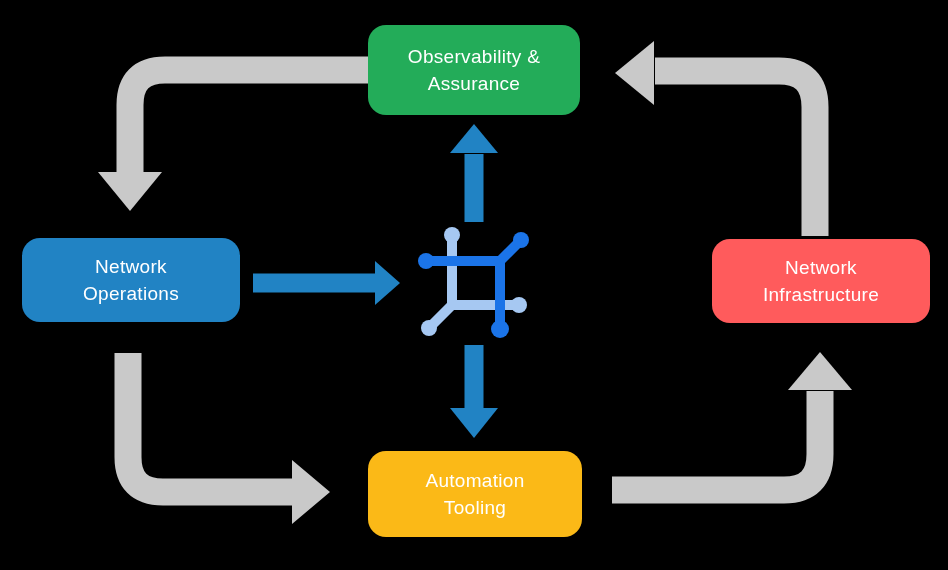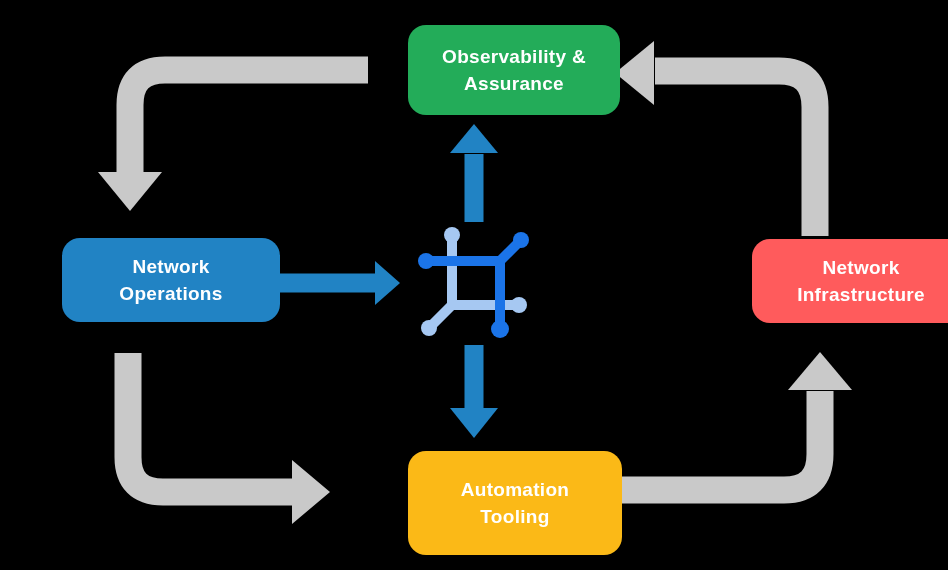--- a/index.html
+++ b/index.html
@@ -56,32 +56,31 @@
 
   .node {
     position: absolute;
     border-radius: 18px;
     display: flex;
     align-items: center;
     justify-content: center;
     text-align: center;
     color: var(--text, #fff);
     font-size: 19px;
-    font-weight: bold;
+    font-weight: normal;
     line-height: 27px;
     letter-spacing: 0.3px;
-    margin-left: 40px;
   }
   .node .label {
     white-space: pre-line;
   }
   .node-observability  { left: 368px; top: 25px;  width: 212px; height: 90px; background: var(--green,  #23ac59); }
   .node-operations     { left: 22px;  top: 238px; width: 218px; height: 84px; background: var(--blue,   #2183c4); }
   .node-infrastructure { left: 712px; top: 239px; width: 218px; height: 84px; background: var(--red,    #ff5b5c); }
-  .node-tooling        { left: 368px; top: 451px; width: 214px; height: 104px; background: var(--yellow, #fbb917); }
+  .node-tooling        { left: 368px; top: 451px; width: 214px; height: 86px; background: var(--yellow, #fbb917); }
 </style>
 </head>
 <body>
 
 <div class="canvas">
 
   <svg class="layer" width="948" height="570" viewBox="0 0 948 570">
 
     <g>
       <path class="gray-shaft" d="M368 70 L165 70 Q130 70 130 105 L130 173"></path>

